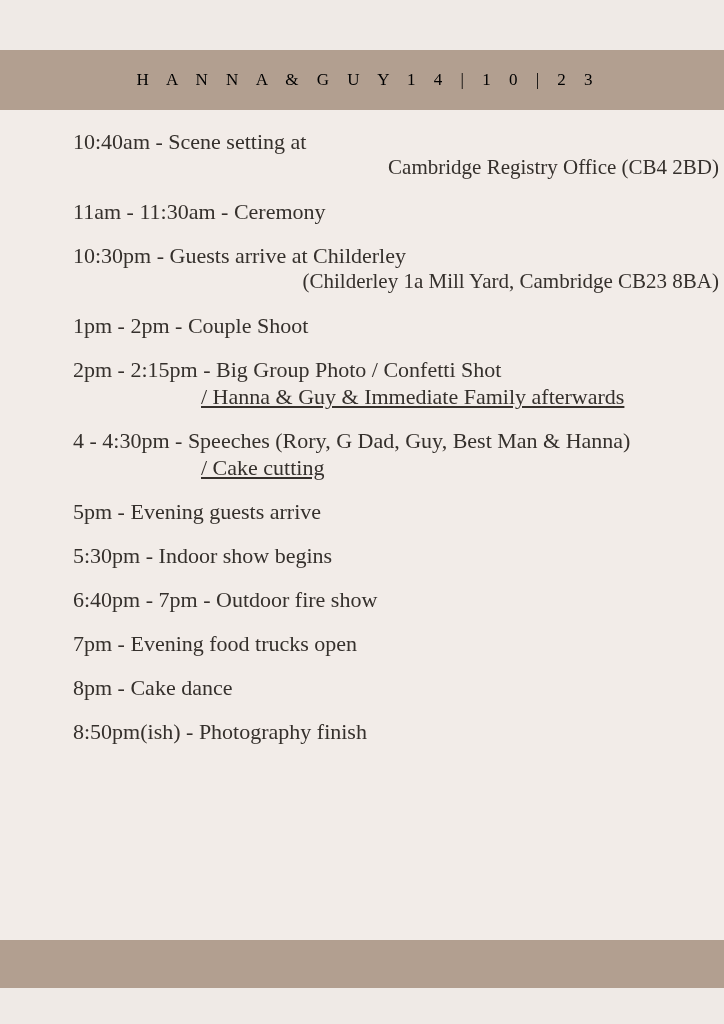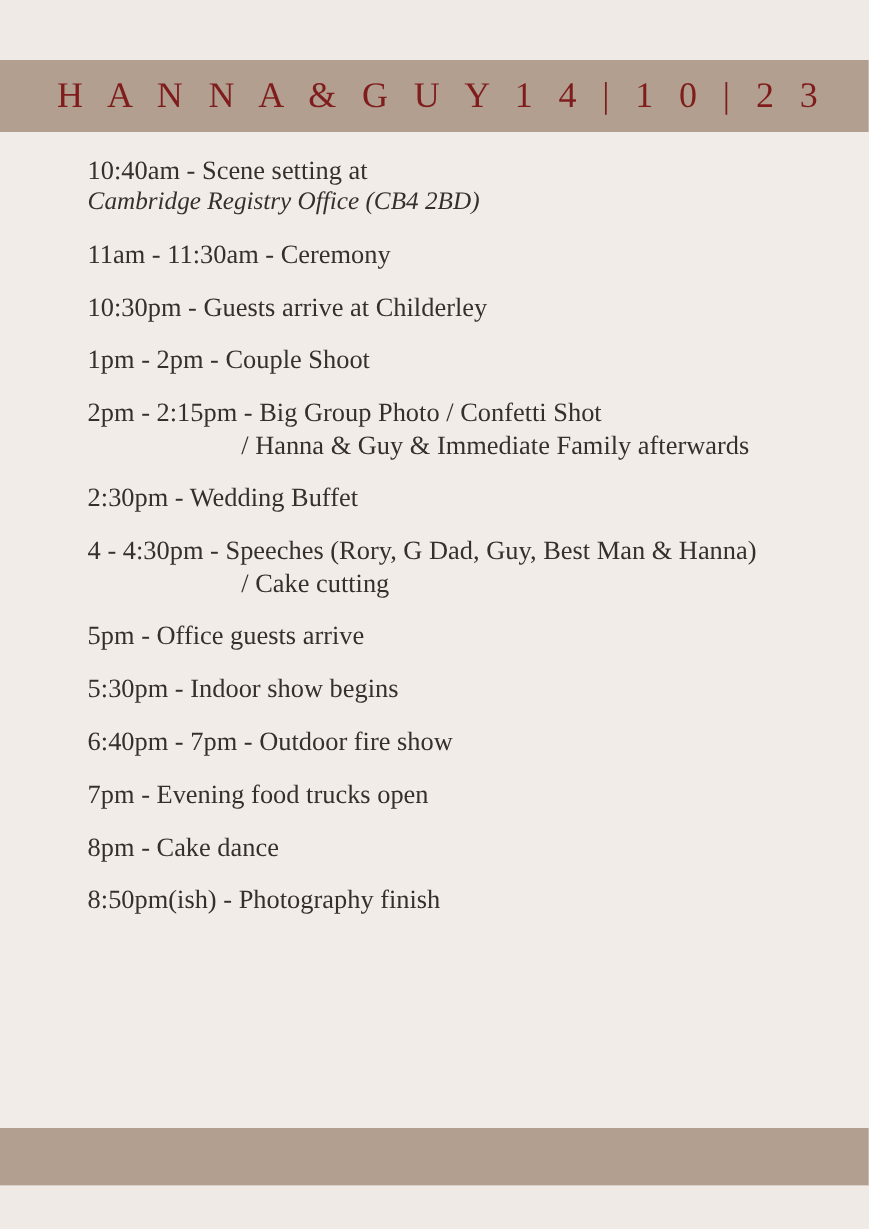--- a/index.html
+++ b/index.html
@@ -32,23 +32,23 @@
     top: 50px;
     left: 0;
     width: 724px;
     height: 60px;
     background: #b29f90;
     display: flex;
     align-items: center;
     justify-content: center;
   }
   .header-title {
-    color: #7f1d1d;
+    color: #000000;
     font-family: "Liberation Serif", serif;
-    font-size: 30px;
+    font-size: 17px;
     letter-spacing: 7px;
     font-weight: 400;
     white-space: nowrap;
     margin-left: 12px;
   }
   .content {
     position: absolute;
     top: 110px;
     left: 0;
     width: 724px;
@@ -62,25 +62,26 @@
     margin-bottom: 17px;
   }
   .entry-line {
     color: #35302c;
     font-family: "Liberation Serif", serif;
     font-size: 22px;
     line-height: 1.23;
     white-space: pre;
   }
   .entry-line.italic {
-    font-style: italic;
     font-size: 21px;
+    text-align: right;
   }
   .entry-line.indented {
     padding-left: 128px;
+    text-decoration: underline;
   }
   .bottom-band {
     position: absolute;
     top: 940px;
     left: 0;
     width: 724px;
     height: 48px;
     background: #b29f90;
   }
   .bottom-strip {
@@ -106,37 +107,35 @@
   <div class="content">
       <div class="entry">
         <div class="entry-line">10:40am - Scene setting at</div>
         <div class="entry-line italic">Cambridge Registry Office (CB4 2BD)</div>
       </div>
       <div class="entry">
         <div class="entry-line">11am - 11:30am - Ceremony</div>
       </div>
       <div class="entry">
         <div class="entry-line">10:30pm - Guests arrive at Childerley</div>
+        <div class="entry-line italic">(Childerley 1a Mill Yard, Cambridge CB23 8BA)</div>
       </div>
       <div class="entry">
         <div class="entry-line">1pm - 2pm - Couple Shoot</div>
       </div>
       <div class="entry">
         <div class="entry-line">2pm - 2:15pm - Big Group Photo / Confetti Shot</div>
         <div class="entry-line indented">/ Hanna &amp; Guy &amp; Immediate Family afterwards</div>
       </div>
       <div class="entry">
-        <div class="entry-line">2:30pm - Wedding Buffet</div>
-      </div>
-      <div class="entry">
         <div class="entry-line">4 - 4:30pm - Speeches (Rory, G Dad, Guy, Best Man &amp; Hanna)</div>
         <div class="entry-line indented">/ Cake cutting</div>
       </div>
       <div class="entry">
-        <div class="entry-line">5pm - Office guests arrive</div>
+        <div class="entry-line">5pm - Evening guests arrive</div>
       </div>
       <div class="entry">
         <div class="entry-line">5:30pm - Indoor show begins</div>
       </div>
       <div class="entry">
         <div class="entry-line">6:40pm - 7pm - Outdoor fire show</div>
       </div>
       <div class="entry">
         <div class="entry-line">7pm - Evening food trucks open</div>
       </div>

